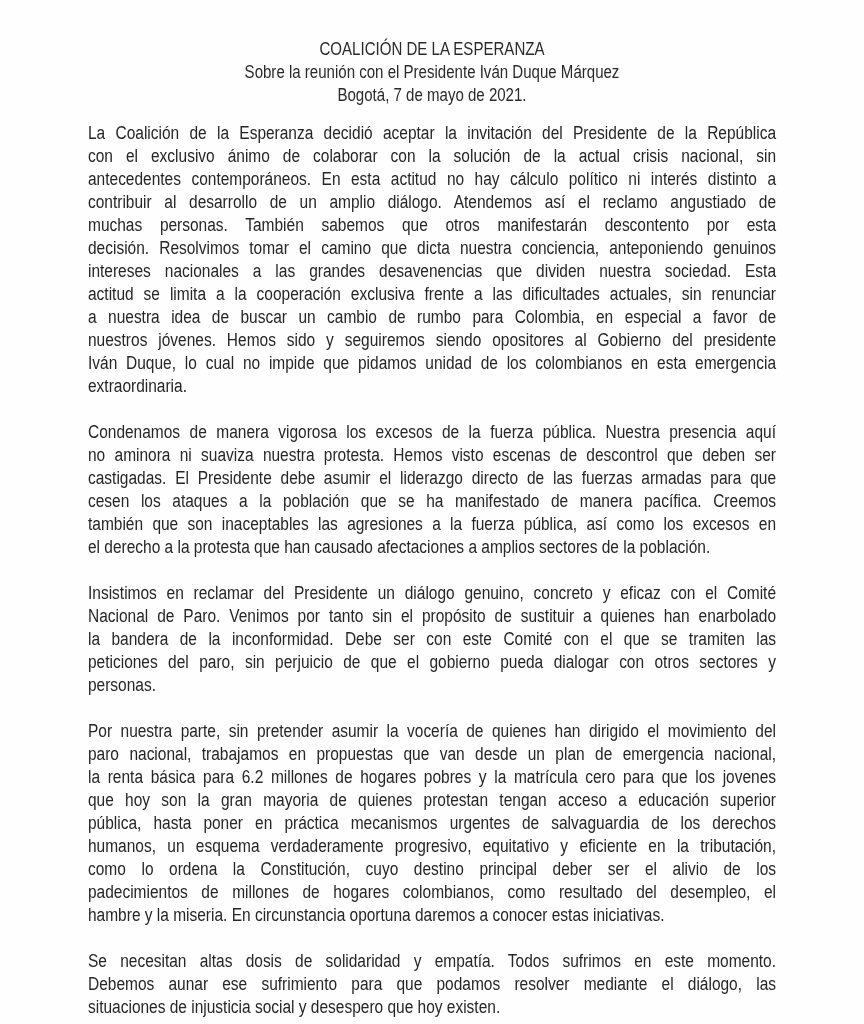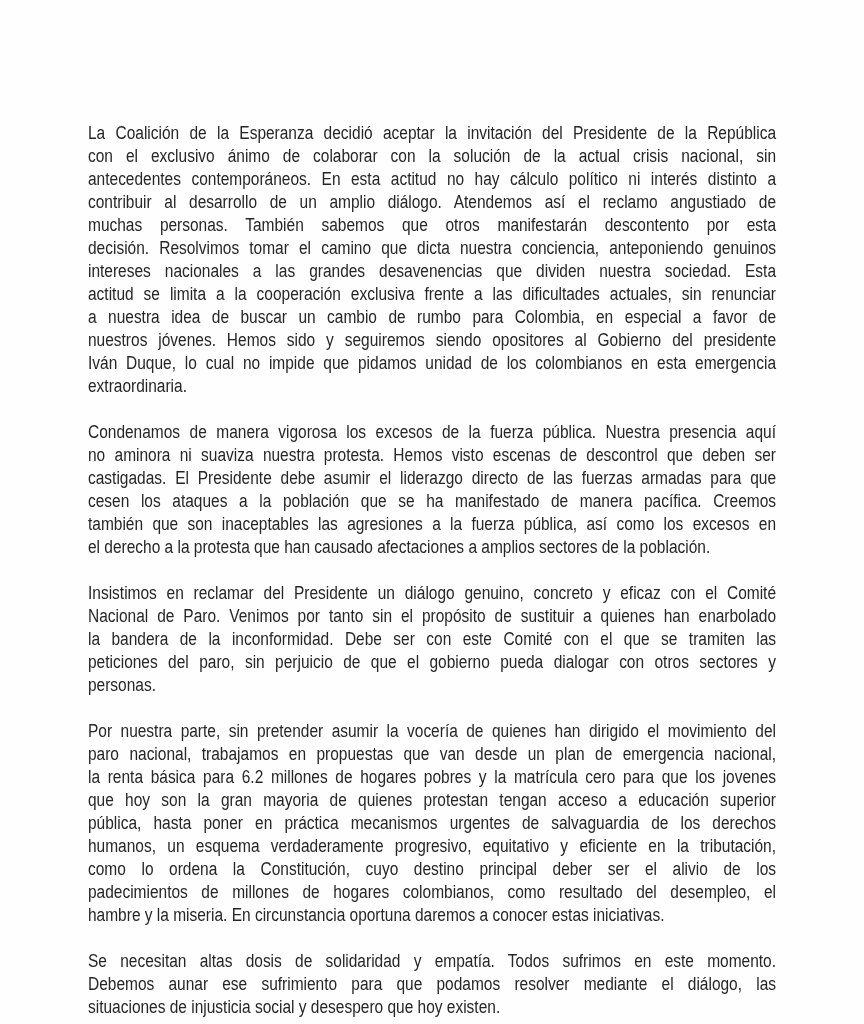--- a/index.html
+++ b/index.html
@@ -22,20 +22,25 @@
     display: block; height: 23px; line-height: 23px; font-size: 18px;
     width: 800px; transform: scaleX(0.86); transform-origin: left center;
     text-align: justify; text-align-last: justify; white-space: nowrap;
   }
   .line.last { text-align-last: left; }
 </style>
 </head>
 <body>
 
 <div class="page">
+  <div class="header">
+    <div>COALICIÓN DE LA ESPERANZA</div>
+    <div>Sobre la reunión con el Presidente Iván Duque Márquez</div>
+    <div>Bogotá, 7 de mayo de 2021.</div>
+  </div>
 
   <div class="body" id="doc-body">
       <div class="para">
         <span class="line">La Coalición de la Esperanza decidió aceptar la invitación del Presidente de la República</span>
         <span class="line">con el exclusivo ánimo de colaborar con la solución de la actual crisis nacional, sin</span>
         <span class="line">antecedentes contemporáneos. En esta actitud no hay cálculo político ni interés distinto a</span>
         <span class="line">contribuir al desarrollo de un amplio diálogo. Atendemos así el reclamo angustiado de</span>
         <span class="line">muchas personas. También sabemos que otros manifestarán descontento por esta</span>
         <span class="line">decisión. Resolvimos tomar el camino que dicta nuestra conciencia, anteponiendo genuinos</span>
         <span class="line">intereses nacionales a las grandes desavenencias que dividen nuestra sociedad. Esta</span>

